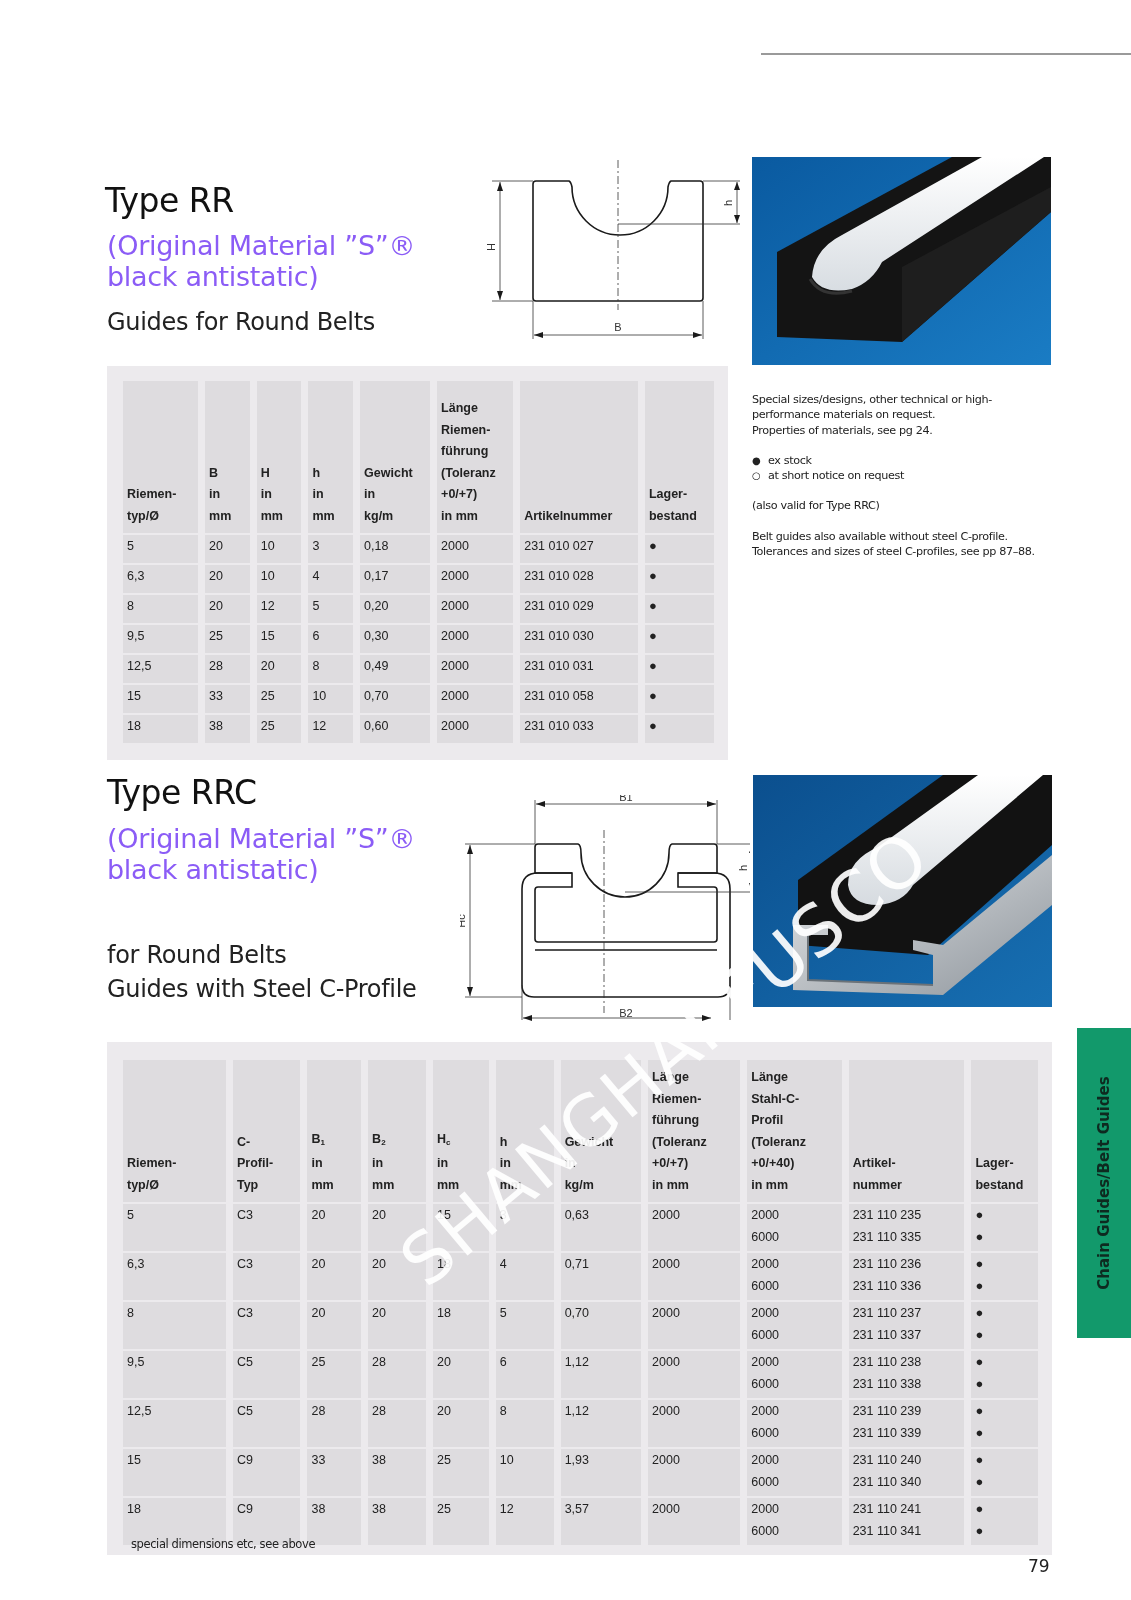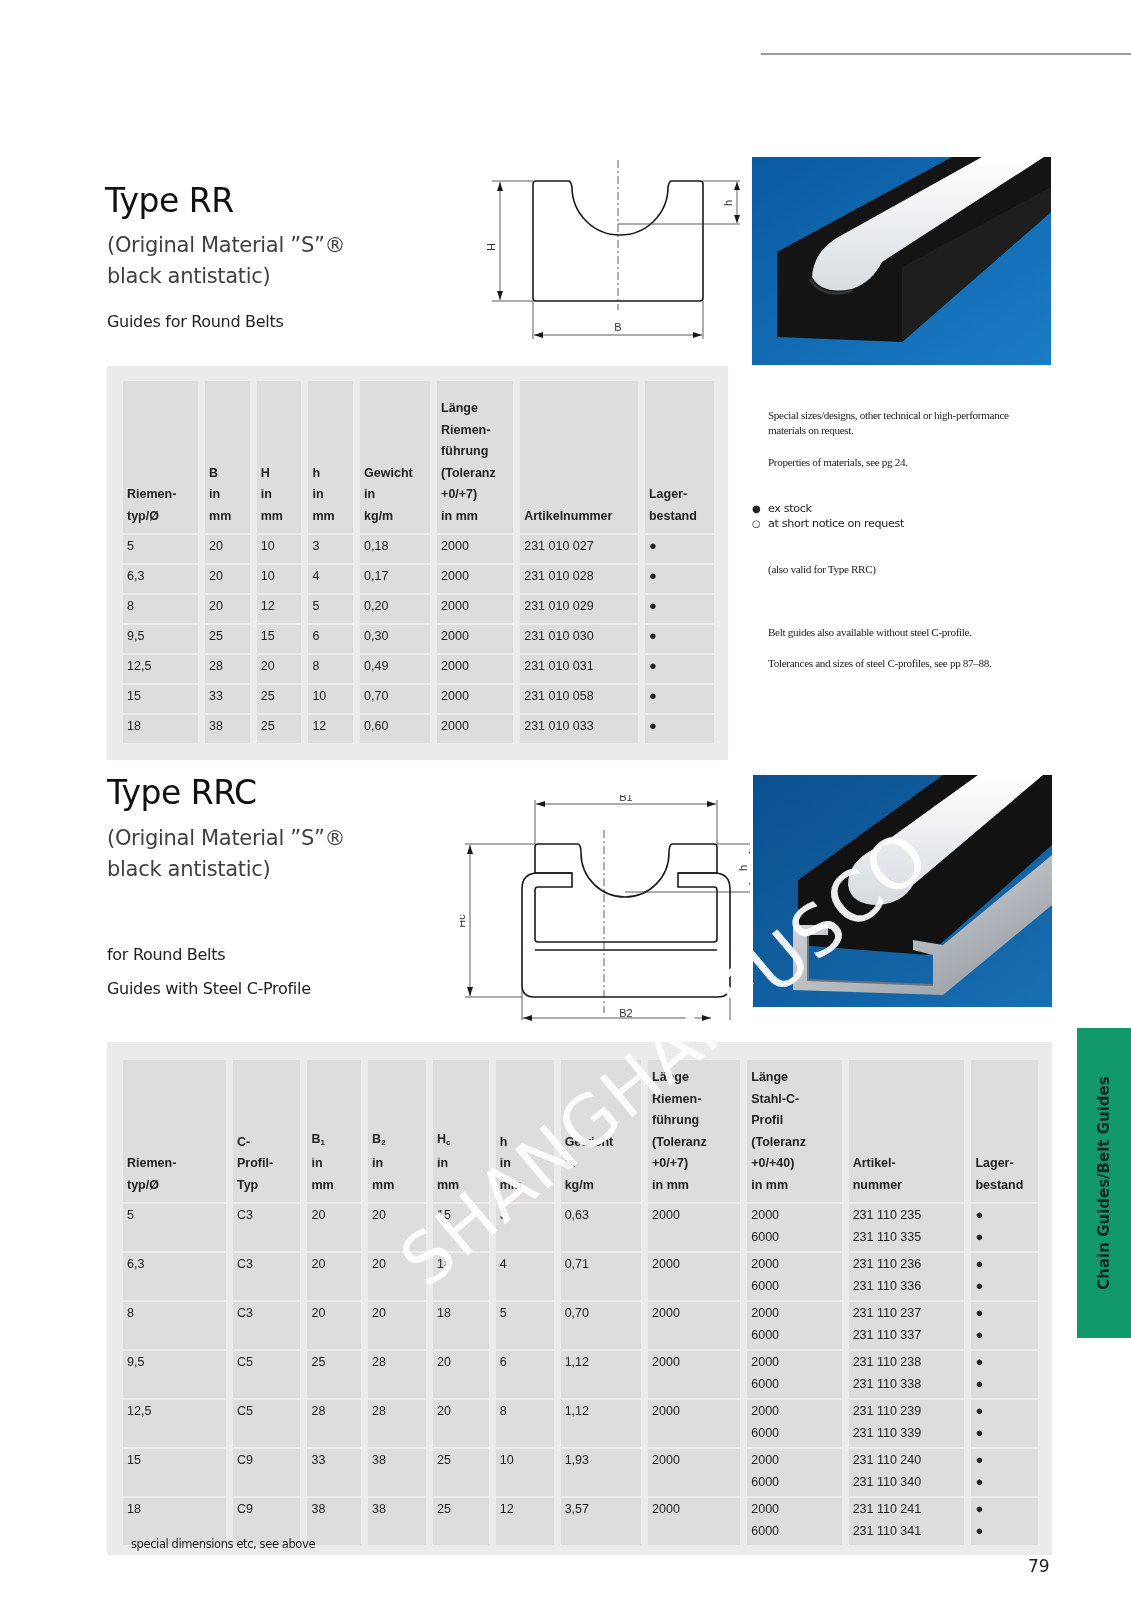--- a/index.html
+++ b/index.html
@@ -2,37 +2,37 @@
 <html><head>
 <meta charset="utf-8">
 <style>
   * { box-sizing: border-box; margin: 0; padding: 0; }
   html, body { width: 1131px; height: 1600px; background: #ffffff; overflow: hidden; }
   body { position: relative; font-family: "DejaVu Sans", sans-serif; color: #1a1a1a; }
 
   .top-rule { position: absolute; left: 761px; top: 53px; width: 370px; height: 2px; background: #9a9a9a; }
 
   .type-title { position: absolute; font-family: "DejaVu Sans", sans-serif; font-size: 33px; letter-spacing: -0.5px; color: #111; }
-  .type-sub { position: absolute; font-family: "DejaVu Sans", sans-serif; font-size: 21px; line-height: 31px; color: #404040; letter-spacing: -0.3px; }
-  .type-desc { position: absolute; font-family: "DejaVu Sans", sans-serif; font-size: 16px; line-height: 34px; color: #222; letter-spacing: -0.3px; }
+  .type-sub { position: absolute; font-family: "DejaVu Sans", sans-serif; font-size: 27px; line-height: 31px; color: #8b5cf6; letter-spacing: -0.3px; }
+  .type-desc { position: absolute; font-family: "DejaVu Sans", sans-serif; font-size: 24px; line-height: 34px; color: #222; letter-spacing: -0.3px; }
 
   .diagram { position: absolute; }
   .photo { position: absolute; overflow: hidden; }
 
   .table-panel { position: absolute; background: #eceaed; }
   table.spec { border-collapse: separate; border-spacing: 7px 2px; font-family: "Liberation Sans", sans-serif; font-size: 12.5px; color: #222; }
   table.spec th { background: #dedcdf; font-weight: bold; text-align: left; vertical-align: bottom; padding: 0 4px 6px 4px; line-height: 21.5px; white-space: pre-line; }
   table.spec td { background: #dedcdf; text-align: left; vertical-align: top; padding: 0 4px; line-height: 22px; }
   table.spec td.dot { font-size: 13px; }
   .t1 td { height: 28px; padding-top: 5px; }
   .t2 td { line-height: 23px; padding-top: 2px; }
   sub.s { font-size: 8px; vertical-align: -2px; }
 
   .notes { position: absolute; left: 752px; top: 392px; width: 285px; font-family: "DejaVu Sans", sans-serif; font-size: 11.2px; line-height: 15.3px; color: #222; letter-spacing: -0.35px; }
-  .notes p { margin: 16px; font-family: Liberation Serif, serif; }
+  .notes p { margin: 0; }
   .notes .gap { height: 15px; }
   .legend-row { display: flex; align-items: center; }
   .legend-row .sym { width: 16px; display: inline-block; text-align: left; font-size: 10px; }
 
   .footnote { position: absolute; left: 131px; top: 1537px; font-family: "DejaVu Sans", sans-serif; font-size: 11.5px; color: #222; letter-spacing: -0.4px; }
   .page-number { position: absolute; left: 1028px; top: 1556px; font-family: "DejaVu Sans", sans-serif; font-size: 17px; color: #222; }
 
   .side-tab { position: absolute; left: 1077px; top: 1028px; width: 54px; height: 310px; background: #12996b; }
   .side-tab span { position: absolute; left: 50%; top: 50%; transform: translate(-50%, -50%) rotate(-90deg); white-space: nowrap; font-family: "DejaVu Sans", sans-serif; font-weight: bold; font-size: 15px; color: #0e2a20; }
 

